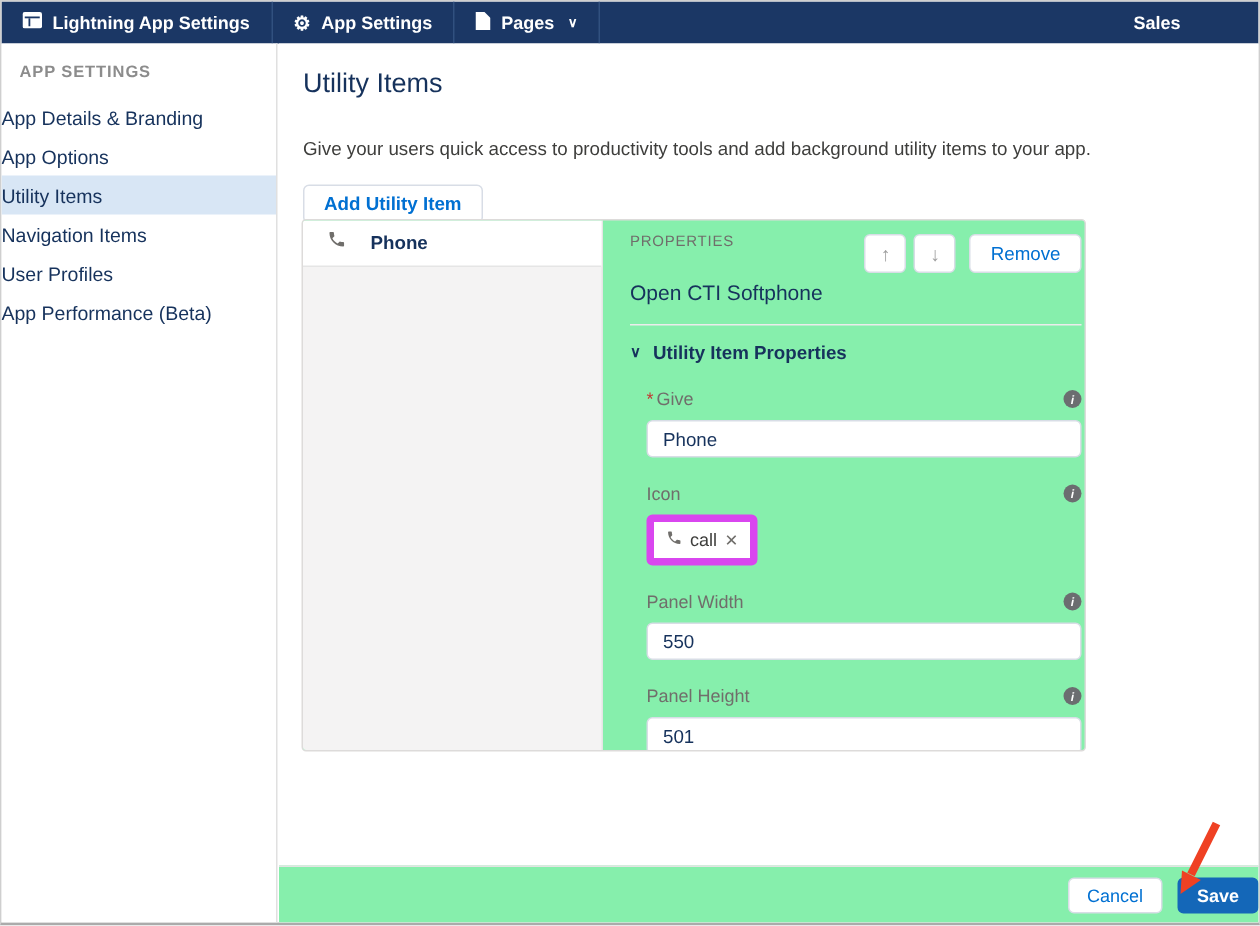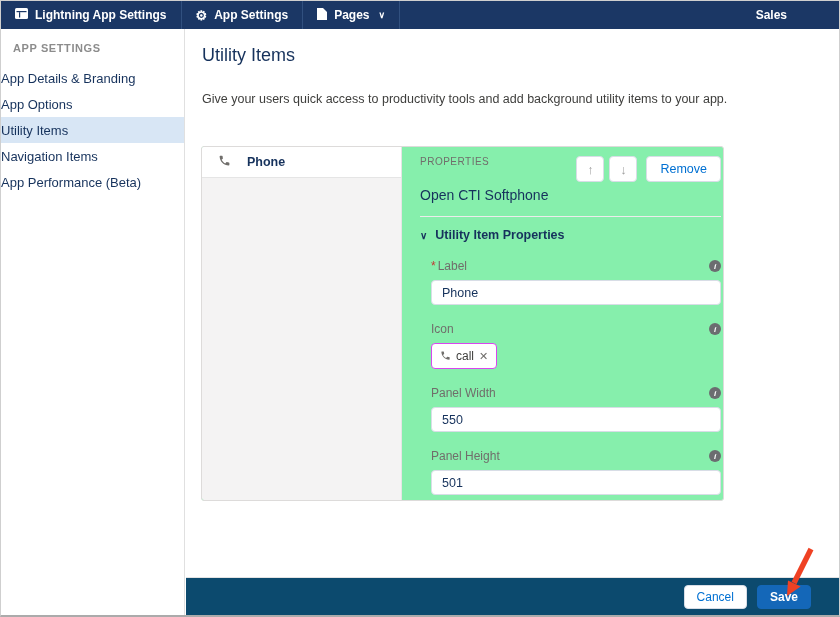--- a/index.html
+++ b/index.html
@@ -91,39 +91,39 @@
     width:12px; height:12px; border-radius:50%; background:#6b6d70; color:#fff;
     font-size:8px; font-weight:bold; display:flex; align-items:center; justify-content:center;
     font-style:italic; flex:none;
   }
   .text-input {
     width:290px; height:25px; border:1px solid #d8dde6; border-radius:4px;
     padding:0 10px; font-size:12.5px; color:#16325c; background:#fff;
     font-family:"Liberation Sans",sans-serif; display:block;
   }
   .chip {
-    display:inline-flex; align-items:center; gap:5px; border:1px solid #d946ef;
+    display:inline-flex; align-items:center; gap:5px; border:5px solid #d946ef;
     border-radius:4px; padding:3px 8px; background:#fff; cursor:default;
   }
   .chip .chip-label { font-size:12px; color:#3e3e3c; }
   .chip .chip-close { font-size:11px; color:#706e6b; cursor:pointer; }
 
   .checkbox-row { display:flex; align-items:center; gap:8px; margin-top:21px; padding-left:11px; }
   .checkbox-row .spacer { flex:1; }
   .checkbox {
     width:14px; height:14px; border-radius:2px; background:#1589ee;
     color:#fff; font-size:10px; line-height:14px; text-align:center; cursor:pointer;
   }
   .checkbox-label { font-size:12.5px; color:#3e3e3c; }
 
   
   .footer {
     position:absolute; left:0; right:0; bottom:0; height:38px;
-    background:#0c4a6e; border-top:1px solid #e3e3e3;
-    display:flex; align-items:center; justify-content:flex-end; padding-right:28px; gap:10px;
+    background:#86efac; border-top:1px solid #e3e3e3;
+    display:flex; align-items:center; justify-content:flex-end; gap:10px;
   }
   .cancel-btn {
     height:24px; padding:0 12px; background:#fff; border:1px solid #d8dde6; border-radius:4px;
     color:#0070d2; font-size:12px; cursor:pointer; font-family:"Liberation Sans",sans-serif;
   }
   .save-btn {
     height:24px; padding:0 12px; background:#1467b8; border:1px solid #1467b8; border-radius:4px;
     color:#fff; font-size:12px; font-weight:bold; cursor:pointer; font-family:"Liberation Sans",sans-serif;
   }
 
@@ -160,26 +160,28 @@
     </div>
     <div class="nav-app-name">Sales</div>
   </div>
 
   <div class="sidebar">
     <div class="sidebar-heading">APP SETTINGS</div>
     <div class="sidebar-item">App Details &amp; Branding</div>
     <div class="sidebar-item">App Options</div>
     <div class="sidebar-item selected">Utility Items</div>
     <div class="sidebar-item">Navigation Items</div>
+    <div class="sidebar-item">User Profiles</div>
     <div class="sidebar-item">App Performance (Beta)</div>
   </div>
 
   <div class="main">
     <div class="page-title">Utility Items</div>
     <div class="page-desc">Give your users quick access to productivity tools and add background utility items to your app.</div>
+    <button class="add-btn">Add Utility Item</button>
 
     <div class="card">
 
       <div class="item-list">
         <div class="item-row">
           <span>
             <svg width="13" height="13" viewBox="0 0 24 24">
                 <path fill="#706e6b" d="M6.62 10.79c1.44 2.83 3.76 5.14 6.59 6.59l2.2-2.2c.27-.27.67-.36 1.02-.24 1.12.37 2.33.57 3.57.57.55 0 1 .45 1 1V20c0 .55-.45 1-1 1-9.39 0-17-7.61-17-17 0-.55.45-1 1-1h3.5c.55 0 1 .45 1 1 0 1.25.2 2.45.57 3.57.11.35.03.74-.25 1.02l-2.2 2.2z"></path>
               </svg>
           </span>
@@ -206,21 +208,21 @@
 
         <hr class="props-divider">
 
         <div class="section-header">
           <span class="section-chevron">∨</span>
           <span class="section-title">Utility Item Properties</span>
         </div>
 
         <div class="field">
           <div class="field-label-row">
-            <span class="field-label"><span class="req">*</span><span>Label</span></span>
+            <span class="field-label"><span class="req">*</span><span>Give</span></span>
             <span class="info-icon">i</span>
           </div>
           <input class="text-input" type="text" value="Phone" style="">
         </div>
 
         <div class="field">
           <div class="field-label-row">
             <span class="field-label">Icon</span>
             <span class="info-icon">i</span>
           </div>

